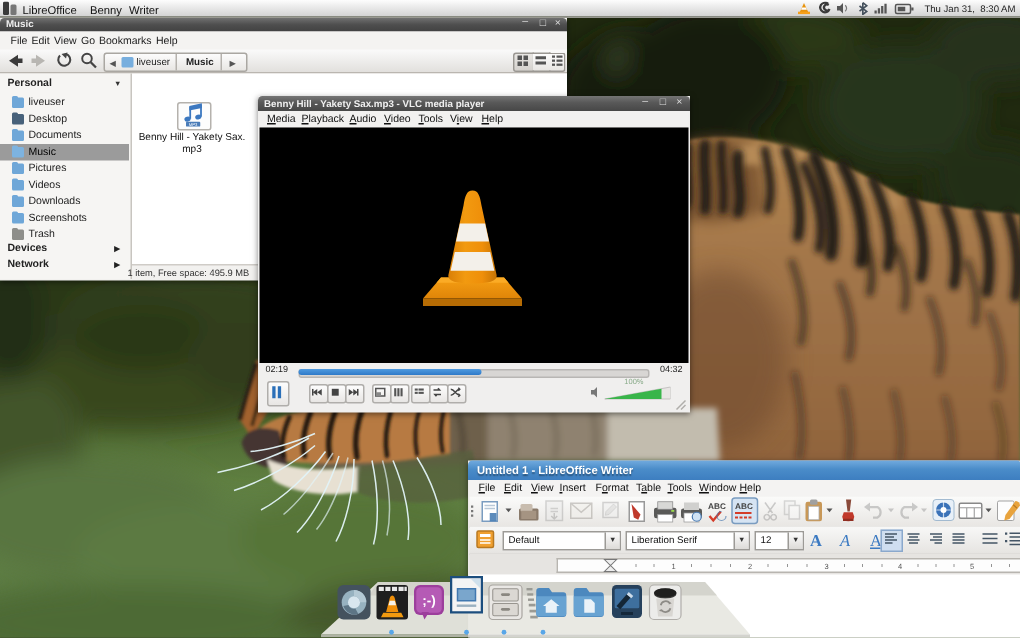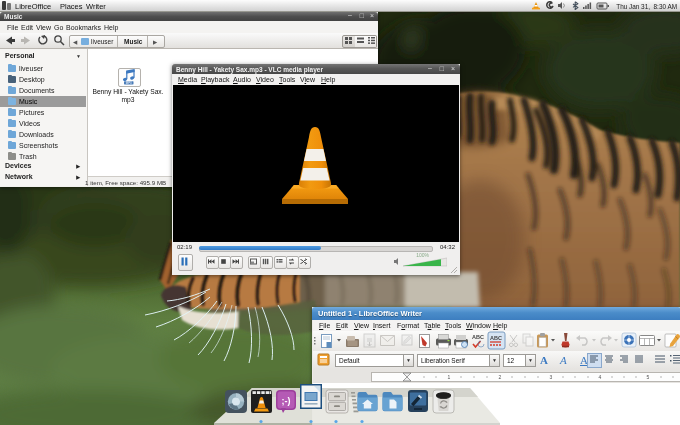--- a/index.html
+++ b/index.html
@@ -629,21 +629,21 @@
   </div>
   <div id="ldoc"></div>
 </div>
 
 <div id="panel" class="abs">
   <svg style="position:absolute;left:1px;top:1px;" width="12" height="9">
     <rect x="1" y="0" width="4" height="9" rx="1" fill="#3a3a3a"></rect>
     <rect x="6" y="2" width="4" height="7" rx="1" fill="#777"></rect>
   </svg>
   <span class="m" style="left:15px;">LibreOffice</span>
-  <span class="m" style="left:60px;">Places</span>
+  <span class="m" style="left:60px;">Benny</span>
   <span class="m" style="left:86px;">Writer</span>
   <svg style="position:absolute;left:531px;top:1px;" width="84" height="9">
     <g transform="translate(0,0)">
         <path d="M2.2,7 L5,1 L7.8,7 Z" fill="#e8940e"></path>
         <path d="M3.6,4 h2.8 l0.5,1.5 h-3.8 Z" fill="#fff"></path>
         <rect x="1" y="6.8" width="8" height="1.6" fill="#f6a019"></rect>
       </g>
     <g transform="translate(14,0)">
         <path d="M7,1.5 a3.2,3.2 0 1 0 1,3.6 a2,2 0 1 1 -0.5,-2.8" stroke="#3a3a3a" fill="none" stroke-width="1.5"></path>
       </g>

